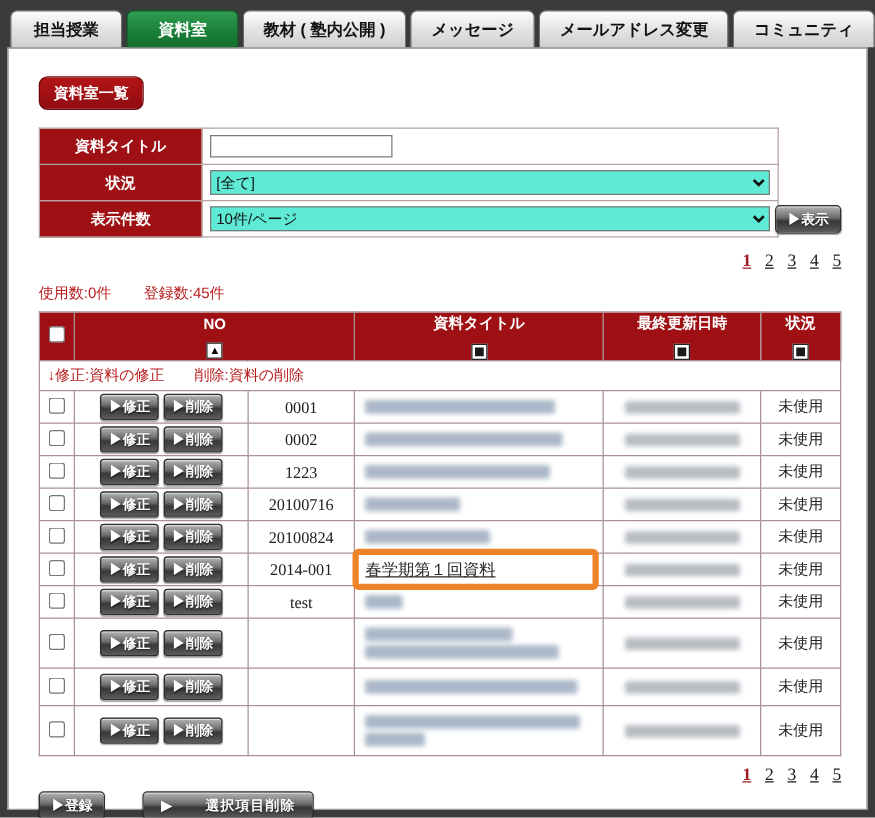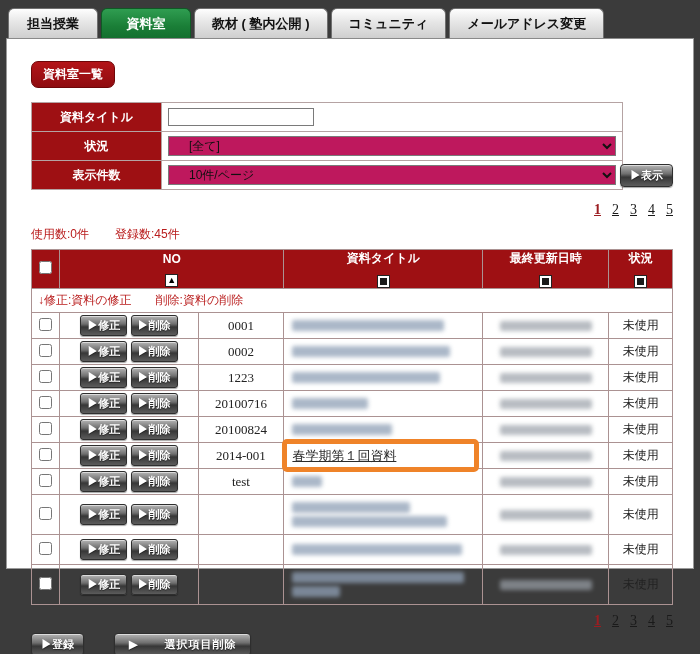--- a/index.html
+++ b/index.html
@@ -21,42 +21,42 @@
     border-radius:6px 6px 0 0;
     font-weight:bold; font-size:13px; color:#111;
     cursor:pointer; white-space:nowrap;
   }
   .tab.active {
     background:linear-gradient(#2f9d51,#1a7e37 60%,#14702f);
     color:#fff; border-color:#0e5a24;
   }
   
   .panel {
-    margin:0 6px 6px 6px; height:531px;
+    margin:0 6px 6px 6px; height:610px;
     background:#fff; border:1px solid #9a9a9a; border-top:1px solid #8a8a8a;
   }
   .content { padding:22px 22px 0 24px; }
   .badge {
     display:inline-block;
     background:linear-gradient(#b31418,#8f0c10);
     color:#fff; font-weight:bold; font-size:12px;
     padding:4px 11px; border-radius:7px; border:1px solid #6f0608;
     margin-bottom:14px;
   }
   
   .form-wrap { position:relative; width:642px; }
   table.form { border-collapse:collapse; width:592px; border:1px solid #8f7a7a; }
   table.form td { border:1px solid #b5a3a3; height:29px; }
   td.flabel {
     background:#9e1013; color:#fff; font-weight:bold; font-size:12px;
     text-align:center; width:130px;
   }
   td.fvalue { background:#fff; padding:2px 6px; }
   .txt-input { width:146px; height:18px; border:1px solid #7a7a7a; font-size:12px; padding:0 3px; }
-  .sel { width:100%; height:20px; font-size:12px; border:1px solid #7a7a7a; background:#be185d; color:#111;padding-left:16px; }
+  .sel { width:100%; height:20px; font-size:12px; border:1px solid #7a7a7a; background:#5eead4; color:#111; }
   
   .btn {
     display:inline-block;
     background:linear-gradient(180deg,#b5b5b5,#6f6f6f 42%,#373737 58%,#5c5c5c);
     color:#fff; font-weight:bold; font-size:11px;
     border:1px solid #2e2e2e; border-radius:4px;
     padding:3px 9px; cursor:pointer; white-space:nowrap;
     box-shadow:inset 0 1px 0 rgba(255,255,255,.55), 0 1px 1px rgba(0,0,0,.35);
     text-shadow:0 1px 1px rgba(0,0,0,.5);
     font-family:"Liberation Sans",sans-serif;
@@ -123,22 +123,23 @@
   .btn-del-selected { margin-left:30px; padding:3px 14px; letter-spacing:1px; }
   .btn-del-selected .gap { display:inline-block; width:26px; }
 </style>
 </head>
 <body>
 
 <div class="tabbar" id="tabbar">
     <div class="tab">担当授業</div>
     <div class="tab active">資料室</div>
     <div class="tab">教材 ( 塾内公開 )</div>
+    <div class="tab">メッセージ</div>
+    <div class="tab">メールアドレス変更</div>
     <div class="tab">コミュニティ</div>
-    <div class="tab">メールアドレス変更</div>
   </div>
 
 <div class="panel">
   <div class="content">
 
     <div class="badge">資料室一覧</div>
 
     
     <div class="form-wrap">
       <table class="form">

